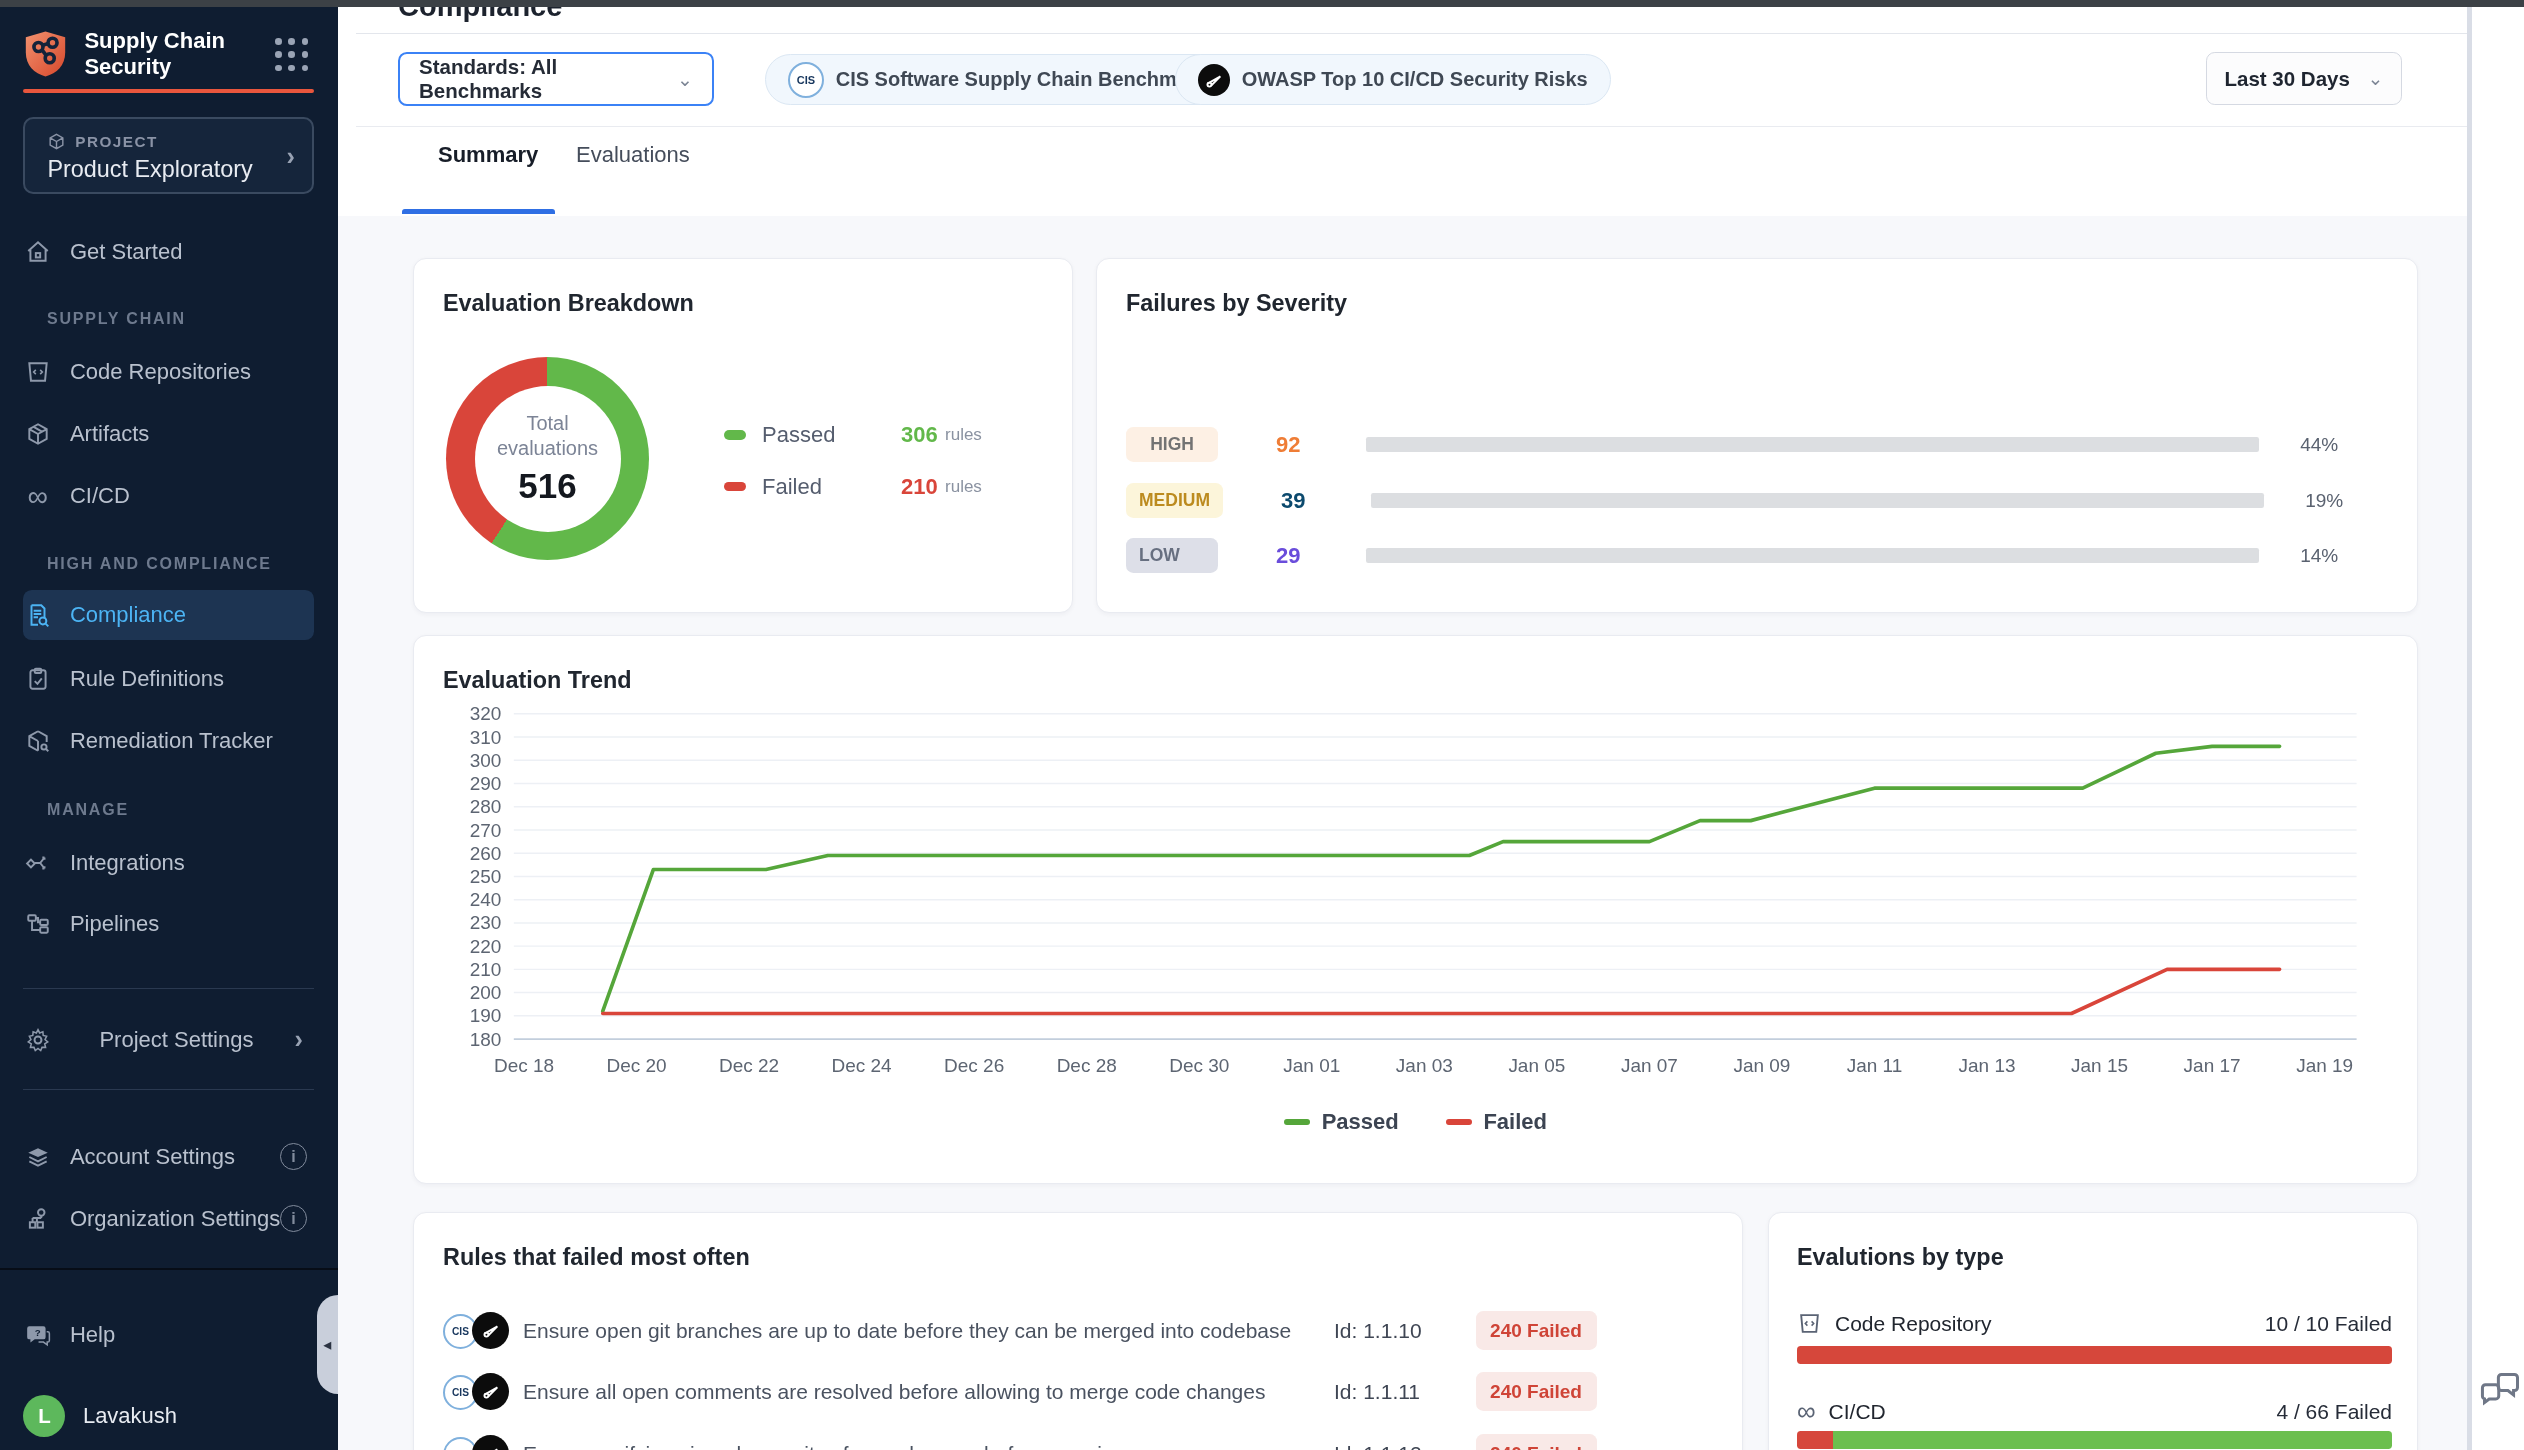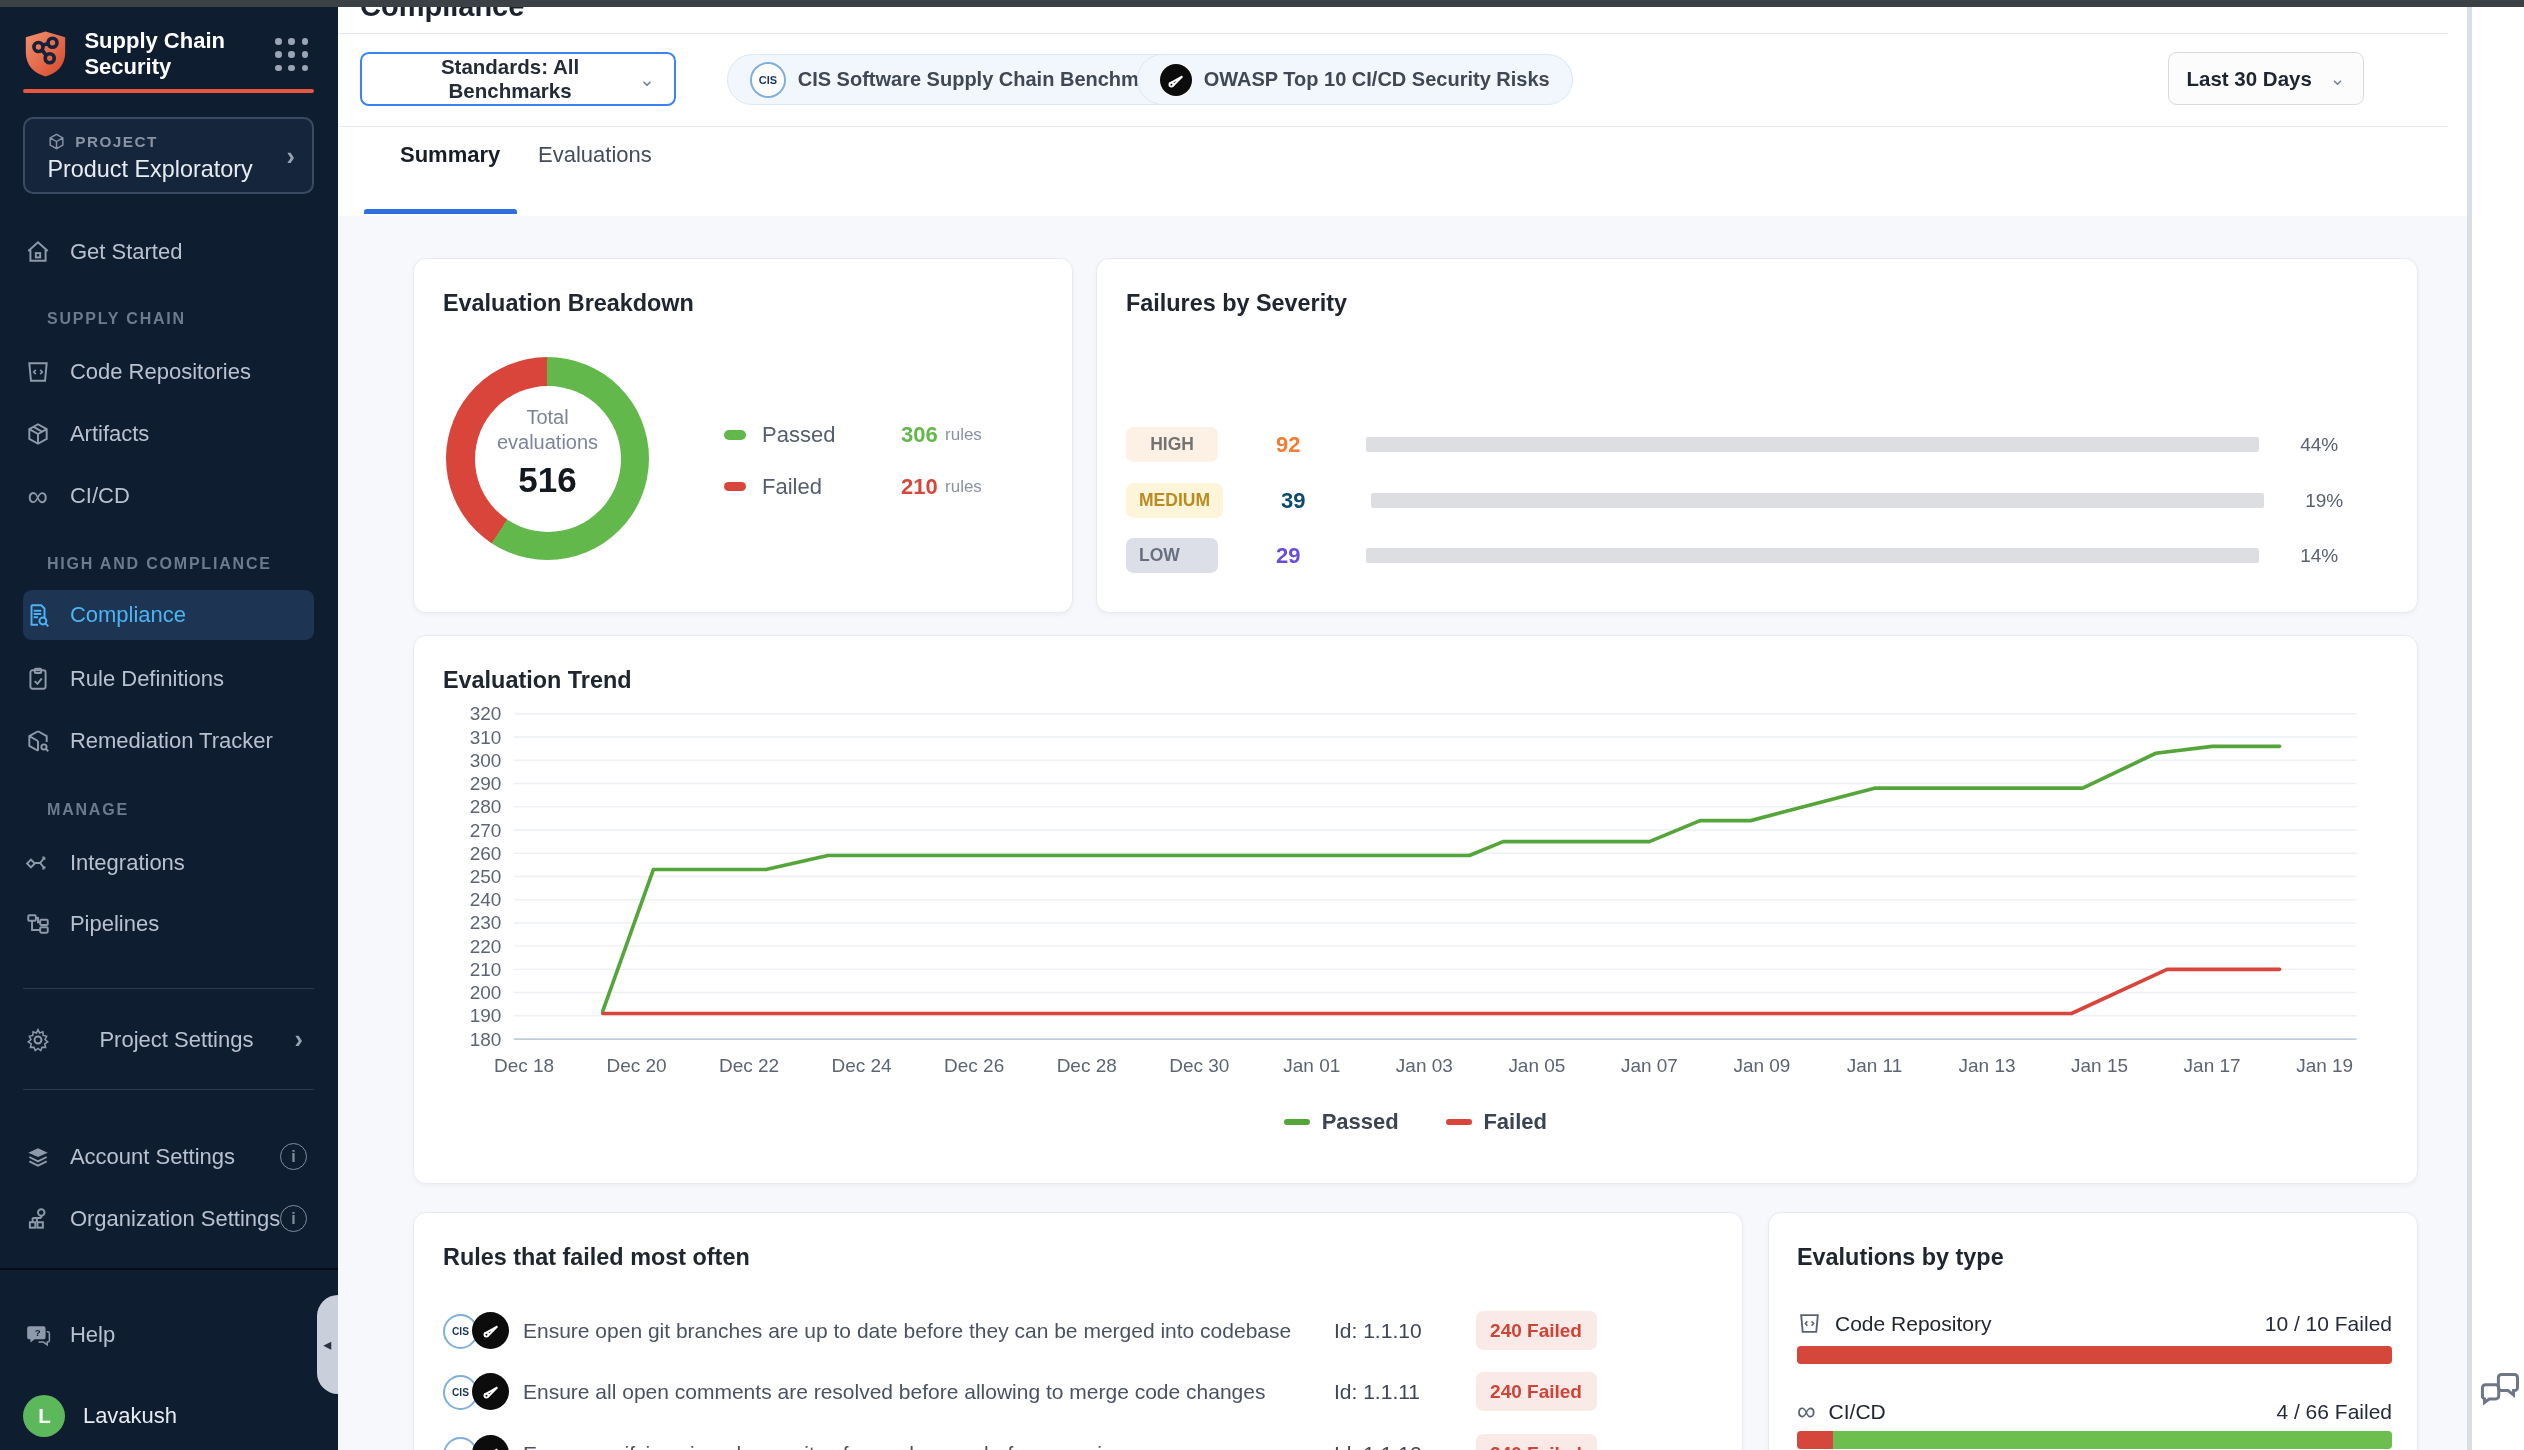--- a/index.html
+++ b/index.html
@@ -27,21 +27,21 @@
   .project-card{position:absolute;left:23.4px;top:117px;width:291px;height:77px;border:2.2px solid #3a4a60;border-radius:10.2px;background:#15253b;box-sizing:border-box;}
   .project-label{position:absolute;left:22px;top:13px;color:#8a93a6;font-size:15.3px;letter-spacing:1.5px;font-weight:700;display:flex;align-items:center;gap:8.8px;}
   .project-name{position:absolute;left:22px;top:37px;color:#e8ecf2;font-size:23.4px;}
   .chev{color:#98a2b3;font-size:25px;font-weight:700;}
   .sb-divider{position:absolute;left:23.4px;width:291px;height:0;border-top:1.5px solid #2a3950;}
   .sb-bottom-line{position:absolute;left:0;top:1268px;width:338px;border-top:2.2px solid #070d17;}
   .info-ic{position:absolute;right:7.3px;width:25px;height:25px;border:1.8px solid #828c9d;border-radius:50%;color:#828c9d;font-size:16px;display:flex;align-items:center;justify-content:center;font-weight:700;}
   .avatar{width:42px;height:42px;border-radius:50%;background:#5db85c;color:#fff;font-size:20.5px;font-weight:700;display:flex;align-items:center;justify-content:center;}
   .collapse-handle{position:absolute;left:317px;top:1295px;width:20.5px;height:99px;background:#c9cfdb;border-radius:47px 0 0 47px;z-index:30;display:flex;align-items:center;justify-content:center;color:#2b3342;font-size:16px;}
   
-  .header-band{left:318px;top:7.3px;width:2130px;height:208px;background:#ffffff;z-index:2;overflow:hidden;text-align:center;}
+  .header-band{left:356px;top:7.3px;width:2130px;height:208px;background:#ffffff;z-index:2;overflow:hidden;}
   .page-title{position:absolute;left:42px;top:-17.5px;font-size:29px;font-weight:700;color:#1d232e;}
   .hdiv1{position:absolute;left:0;top:25.6px;width:2130px;border-top:1.5px solid #e3e6ec;}
   .hdiv2{position:absolute;left:0;top:119px;width:2130px;border-top:1.5px solid #e9ebf0;}
   .std-select{position:absolute;left:42px;top:45px;width:316px;height:54px;border:2.2px solid #3b82f6;border-radius:8.8px;background:#fff;box-sizing:border-box;display:flex;align-items:center;justify-content:space-between;padding:0 19px;}
   .std-select .lbl{font-size:20.5px;color:#252b36;font-weight:600;}
   .sel-chev{color:#7b8494;font-size:19px;}
   .chip{position:absolute;top:47px;height:51px;background:#f1f7fd;border:1.5px solid #dbe7f3;border-radius:730px;display:flex;align-items:center;gap:11.7px;padding:0 22px;box-sizing:border-box;}
   .chip .lbl{font-size:20px;color:#3f4854;font-weight:600;}
   .cis-badge{width:32px;height:32px;border-radius:50%;background:#fff;border:2.2px solid #7fb0dd;color:#17365d;font-weight:700;font-size:11px;display:flex;align-items:center;justify-content:center;}
   .owasp-badge{width:32px;height:32px;border-radius:50%;background:#0c0c0c;color:#fff;display:flex;align-items:center;justify-content:center;font-size:17.5px;}
@@ -51,21 +51,21 @@
   .tab.active{font-weight:700;color:#171d28;}
   .tab-underline{position:absolute;left:46px;top:202px;width:153px;height:5.1px;background:#2f6fe4;border-radius:2.9px 2.9px 0 0;}
   
   .content{left:338px;top:216px;width:2130px;height:1235px;background:#f7f8fb;z-index:1;}
   .right-gutter{left:2467px;top:7.3px;width:58px;height:1444px;background:#ffffff;border-left:5.1px solid #d9dde6;box-sizing:border-box;z-index:4;}
   .card{position:absolute;background:#fff;border:1.5px solid #e9ebf1;border-radius:13px;box-shadow:0 1.5px 4.4px rgba(20,30,50,0.04);box-sizing:border-box;}
   .card-title{position:absolute;left:29px;top:31px;font-size:23.4px;font-weight:700;color:#20262f;}
   
   .donut{position:absolute;left:32px;top:98px;width:203px;height:203px;border-radius:50%;}
   .donut::after{content:"";position:absolute;left:28.5px;top:28.5px;width:146px;height:146px;background:#fff;border-radius:50%;}
-  .donut-center{position:absolute;left:32px;top:92px;width:203px;height:203px;display:flex;flex-direction:column;align-items:center;justify-content:center;z-index:2;text-align:center;}
+  .donut-center{position:absolute;left:32px;top:98px;width:203px;height:203px;display:flex;flex-direction:column;align-items:center;justify-content:center;z-index:2;text-align:center;}
   .donut-center .cap{color:#7c8496;font-size:20px;line-height:25px;}
   .donut-center .tot{color:#14181f;font-size:35px;font-weight:700;margin-top:4.4px;}
   .bd-legend{position:absolute;left:310px;top:159px;width:321px;}
   .bd-row{display:flex;align-items:center;height:34px;margin-bottom:17.5px;}
   .dash{width:22px;height:9.5px;border-radius:5.1px;margin-right:16px;flex:0 0 22px;}
   .bd-row .lbl{font-size:22px;color:#555d6e;width:139px;}
   .bd-row .val{font-size:22px;font-weight:700;}
   .bd-row .suff{font-size:17px;color:#8a92a1;margin-left:7.3px;}
   
   .sev-row{position:absolute;left:29px;width:1264px;height:41px;display:flex;align-items:center;}

